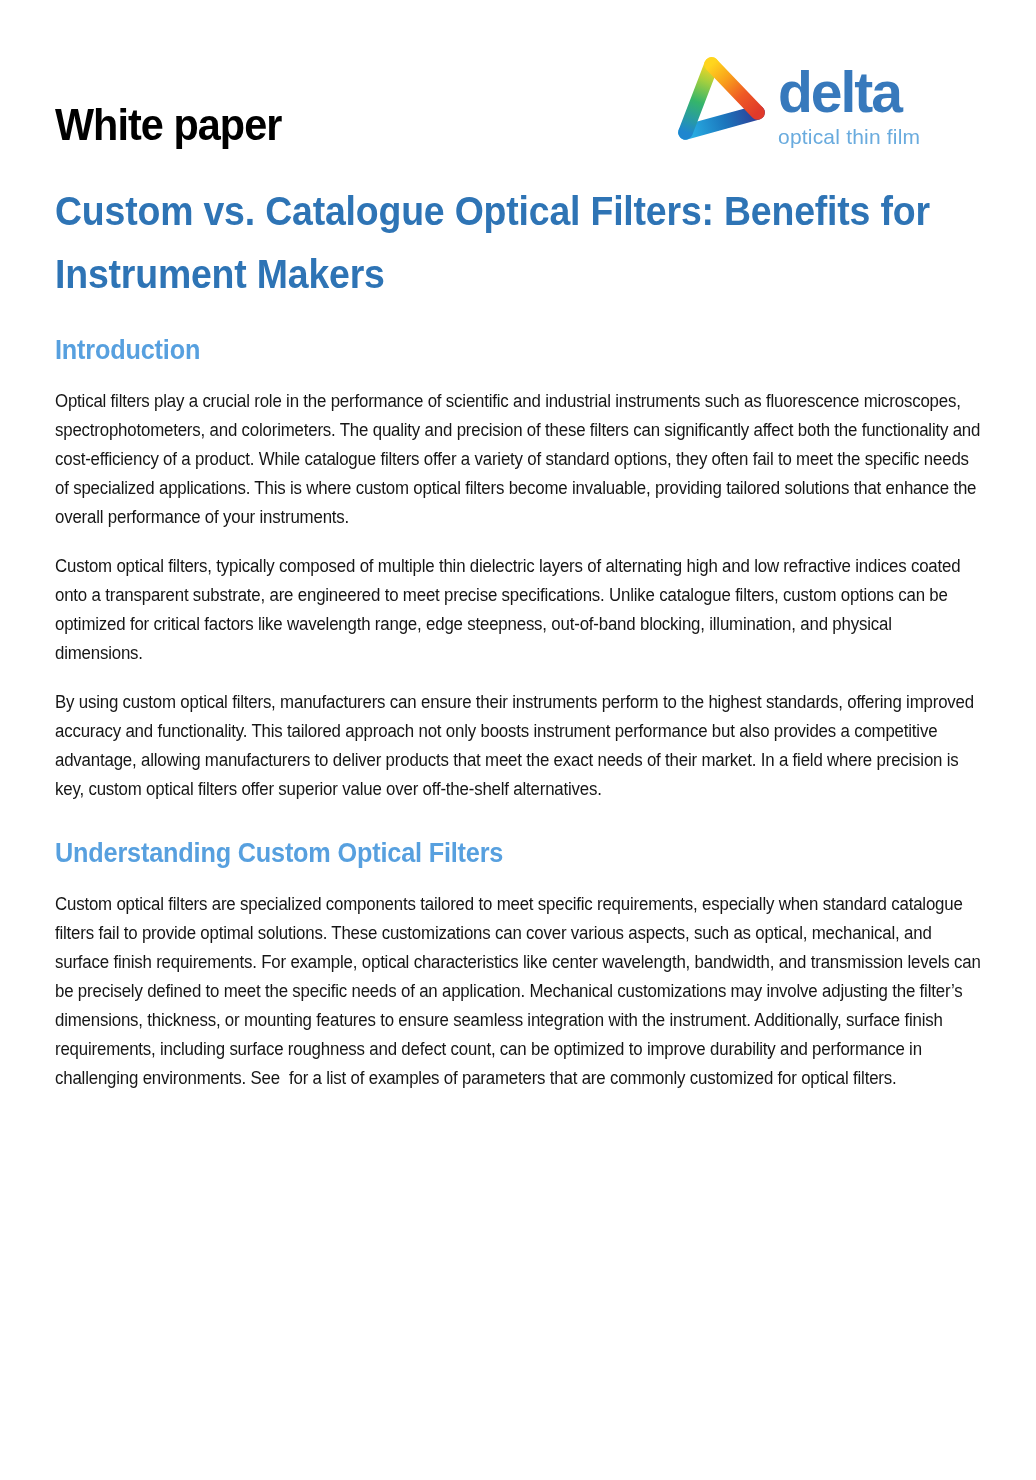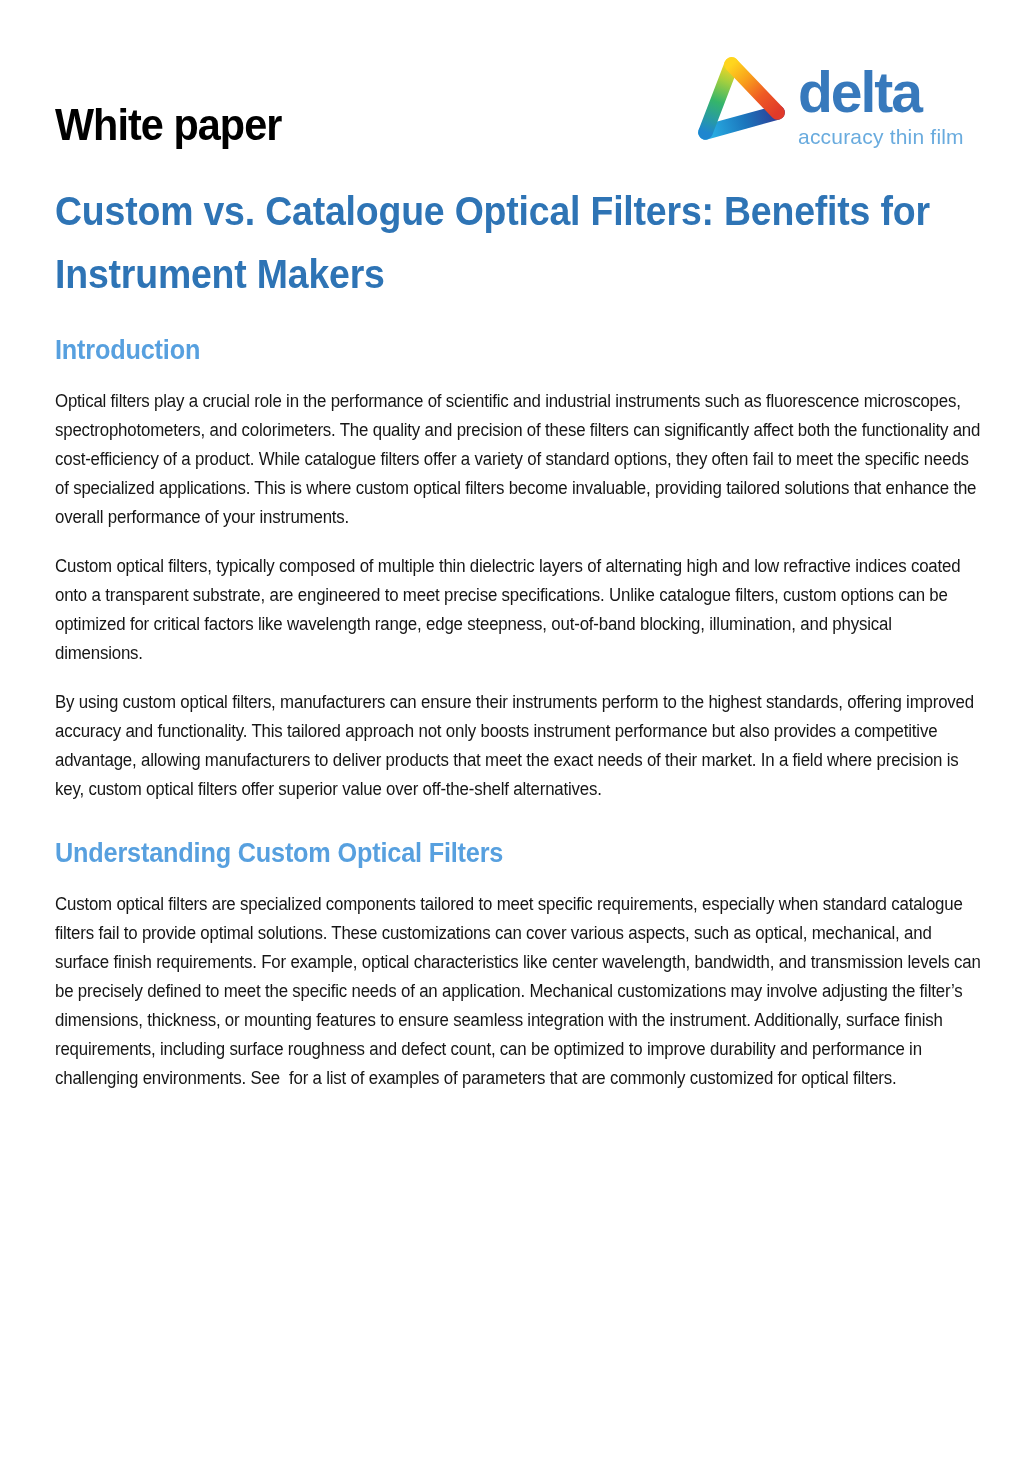--- a/index.html
+++ b/index.html
@@ -25,21 +25,21 @@
     font-size: 44px;
     font-weight: 700;
     color: #000000;
     letter-spacing: -1px;
     transform: scaleX(0.94);
     transform-origin: 0 0;
     white-space: nowrap;
   }
   .logo {
     position: absolute;
-    left: 694px;
+    left: 674px;
     top: 52px;
     display: flex;
     align-items: flex-start;
   }
   .logo-mark { width: 94px; height: 98px; flex: 0 0 auto; }
   .logo-text { margin-left: 10px; margin-top: 12px; }
   .brand {
     font-size: 57px;
     font-weight: 700;
     color: #3779BC;
@@ -151,21 +151,21 @@
         </linearGradient>
       </defs>
       <g fill="none" stroke-width="14" stroke-linecap="round">
         <path d="M80 57 L11 76" stroke="url(#gBottom)"></path>
         <path d="M11 76 L36 11" stroke="url(#gLeft)"></path>
         <path d="M36 11 L80 57" stroke="url(#gRight)"></path>
       </g>
     </svg>
     <div class="logo-text">
       <div class="brand">delta</div>
-      <div class="tagline">accuracy thin film</div>
+      <div class="tagline">optical thin film</div>
     </div>
   </div>
 
   <div class="doc-title">Custom vs. Catalogue Optical Filters: Benefits for Instrument Makers</div>
 
   <div class="main">
     <h2>Introduction</h2>
     <p>Optical filters play a crucial role in the performance of scientific and industrial instruments such as fluorescence microscopes, spectrophotometers, and colorimeters. The quality and precision of these filters can significantly affect both the functionality and cost-efficiency of a product. While catalogue filters offer a variety of standard options, they often fail to meet the specific needs of specialized applications. This is where custom optical filters become invaluable, providing tailored solutions that enhance the overall performance of your instruments.</p>
     <p>Custom optical filters, typically composed of multiple thin dielectric layers of alternating high and low refractive indices coated onto a transparent substrate, are engineered to meet precise specifications. Unlike catalogue filters, custom options can be optimized for critical factors like wavelength range, edge steepness, out-of-band blocking, illumination, and physical dimensions.</p>
     <p>By using custom optical filters, manufacturers can ensure their instruments perform to the highest standards, offering improved accuracy and functionality. This tailored approach not only boosts instrument performance but also provides a competitive advantage, allowing manufacturers to deliver products that meet the exact needs of their market. In a field where precision is key, custom optical filters offer superior value over off-the-shelf alternatives.</p>

